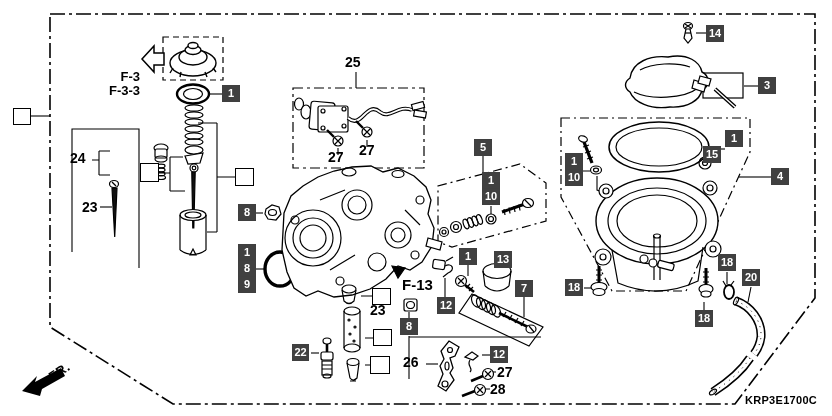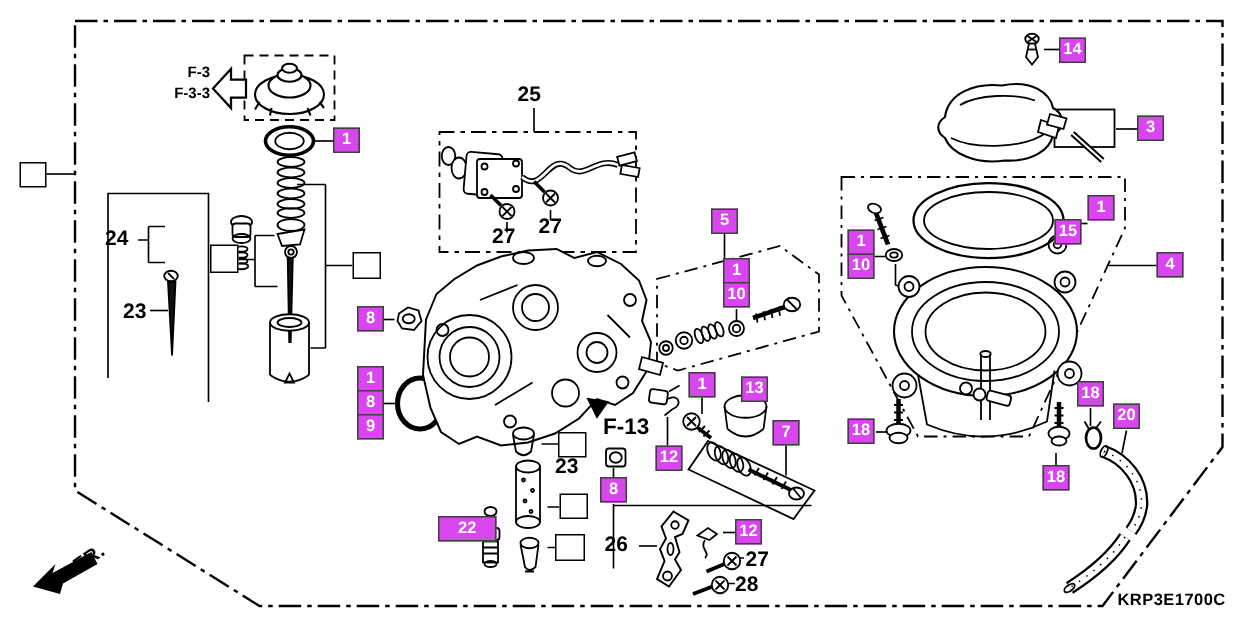--- a/index.html
+++ b/index.html
@@ -4,35 +4,35 @@
 <style>
   html,body { margin:0; padding:0; background:#ffffff; }
   .stage {
     position:relative; width:832px; height:416px; background:#fff;
     font-family:"Liberation Sans", sans-serif; overflow:hidden;
   }
   .stage svg { position:absolute; left:0; top:0; }
   
   .g {
     position:absolute; width:18px; height:17px; box-sizing:border-box;
-    background:#d946ef; border:1px solid #3f3f3f; color:#ffffff;
+    background:#404040; border:1px solid #3f3f3f; color:#ffffff;
     font-weight:bold; font-size:11px; line-height:15px; text-align:center;
   }
   
   .w {
     position:absolute; box-sizing:border-box; background:#ffffff;
     border:1.4px solid #000;
   }
   
   .t {
     position:absolute; color:#000; font-weight:bold; font-size:14px;
     line-height:14px; white-space:nowrap;
   }
   .ref { position:absolute; color:#000; font-weight:bold; white-space:nowrap; }
-  .ref-f3 { font-size:10px; line-height:14px; text-align:right; width:44px; }
+  .ref-f3 { font-size:13px; line-height:14px; text-align:right; width:44px;margin-top:28px; }
   .ref-f13 { font-size:15px; }
   .ref-fr { font-size:13px; transform:rotate(-34deg); letter-spacing:0.5px; }
   .ref-code { font-size:11px; letter-spacing:0.3px; }
 </style>
 </head>
 <body>
 
 <div class="stage">
 
 <svg width="832" height="416" viewBox="0 0 832 416">
@@ -353,21 +353,21 @@
 <div class="g" style="left:494px;top:251px">13</div>
 <div class="g" style="left:459px;top:248px">1</div>
 <div class="g" style="left:437px;top:297px">12</div>
 <div class="g" style="left:515px;top:280px">7</div>
 <div class="g" style="left:238px;top:204px">8</div>
 <div class="g" style="left:238px;top:244px">1</div>
 <div class="g" style="left:238px;top:260px">8</div>
 <div class="g" style="left:238px;top:276px">9</div>
 <div class="g" style="left:400px;top:318px">8</div>
 <div class="g" style="left:490px;top:346px">12</div>
-<div class="g" style="left:292px;top:344px;width:39px">22</div>
+<div class="g" style="left:292px;top:344px;width:17px">22</div>
 <div class="g" style="left:565px;top:279px">18</div>
 <div class="g" style="left:695px;top:310px">18</div>
 <div class="g" style="left:718px;top:254px">18</div>
 <div class="g" style="left:742px;top:269px">20</div>
 
 <div class="w" style="left:13px;top:108px;width:18px;height:17px"></div>
 <div class="w" style="left:140px;top:163px;width:19px;height:19px"></div>
 <div class="w" style="left:235px;top:168px;width:19px;height:18px"></div>
 <div class="w" style="left:372px;top:288px;width:19px;height:17px"></div>
 <div class="w" style="left:373px;top:329px;width:19px;height:17px"></div>

